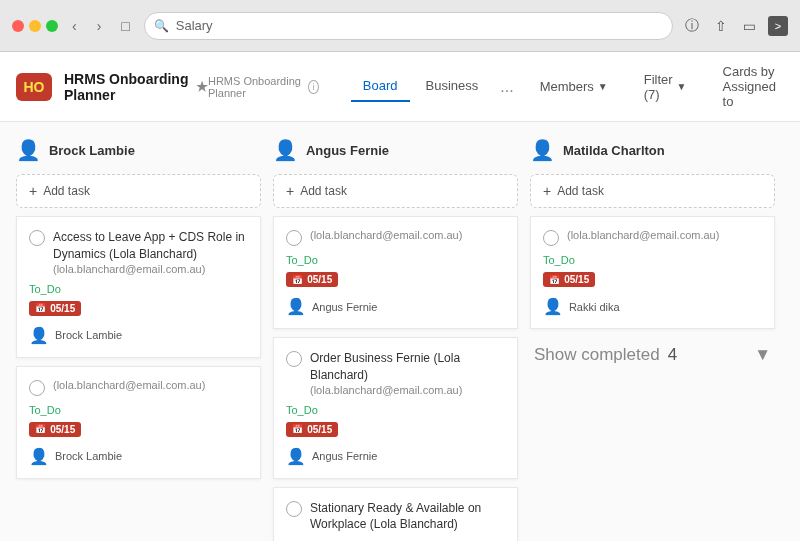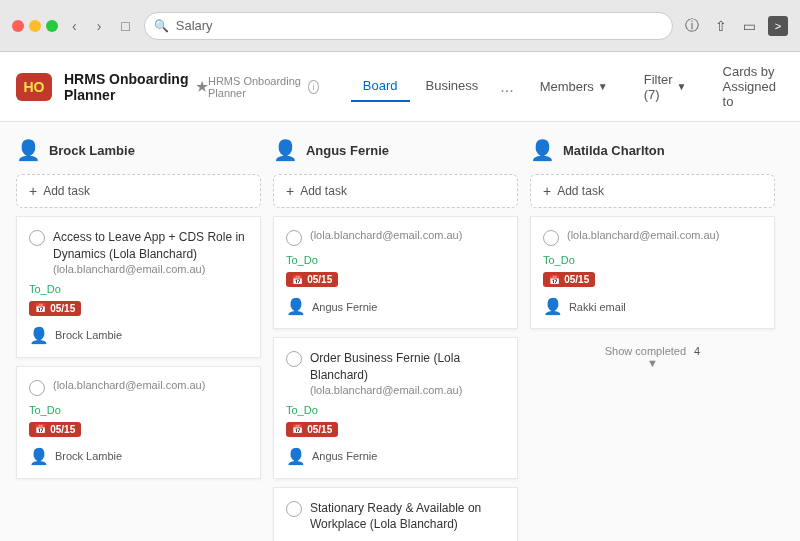--- a/index.html
+++ b/index.html
@@ -156,24 +156,23 @@
     .task-assignee { display: flex; align-items: center; gap: 6px; margin-top: 4px; }
     .assignee-avatar { color: #aaa; font-size: 16px; }
     .assignee-name { font-size: 11px; color: #555; }
 
     
     .show-completed {
       display: flex;
       align-items: center;
       justify-content: space-between;
       padding: 8px 4px;
-      font-size: 11px;
+      font-size: 17px;
       color: #888;
       cursor: pointer;
-      flex-direction: column;
     }
     .show-completed-left { display: flex; gap: 8px; align-items: center; }
     .completed-count { font-weight: 500; color: #555; }
   </style>
 </head>
 <body>
 
 <div class="browser-chrome">
   <div class="traffic-lights">
     <div class="traffic-light tl-red"></div>
@@ -355,21 +354,21 @@
             <div class="task-email">(lola.blanchard@email.com.au)</div>
           </div>
         </div>
         <div class="task-status">To_Do</div>
         <div class="task-date">
           <span class="task-date-icon">📅</span>
           <span>05/15</span>
         </div>
         <div class="task-assignee">
           <span class="assignee-avatar">👤</span>
-          <span class="assignee-name">Rakki email</span>
+          <span class="assignee-name">Rakki dika</span>
         </div>
       </div>
 
       <div class="show-completed">
         <div class="show-completed-left">
           <span>Show completed</span>
           <span class="completed-count">4</span>
         </div>
         <span>▼</span>
       </div>

